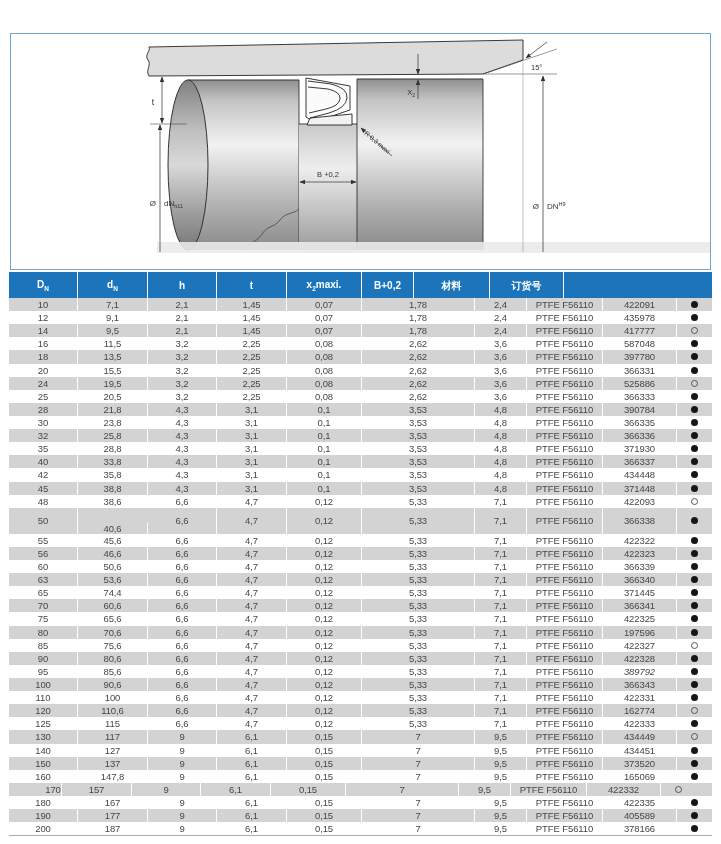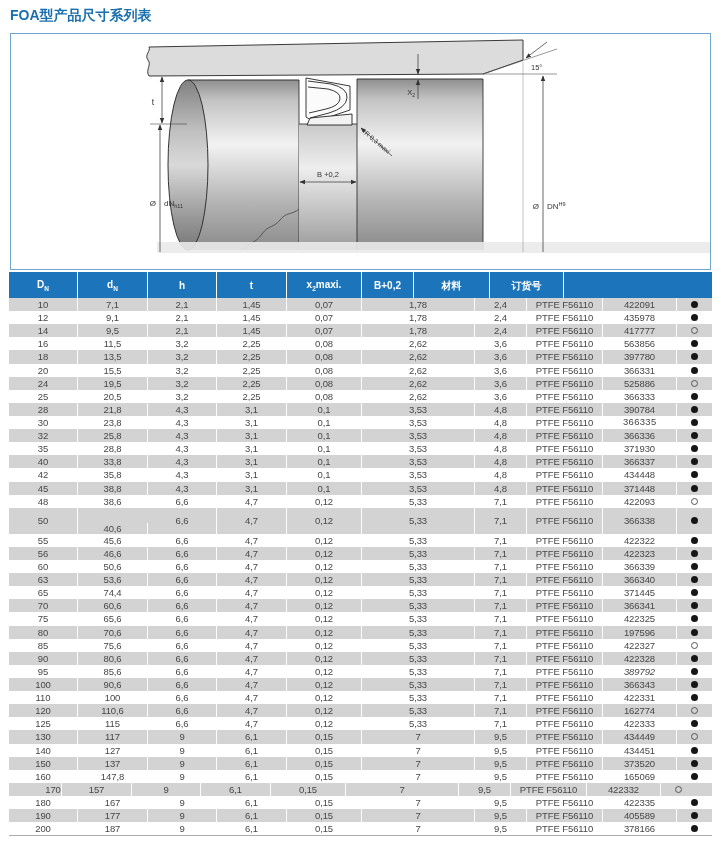--- a/index.html
+++ b/index.html
@@ -28,21 +28,20 @@
   .td:last-child{border-right:none;}
   .mark{display:inline-block;}
   .mk-filled{width:7px;height:7px;border-radius:50%;background:#161616;}
   .mk-open{width:5px;height:5px;border-radius:50%;border:1.2px solid #555;background:transparent;}
 </style>
 </head>
 <body>
 
 <div class="page">
 
-  <div class="title">FOA型产品尺寸系列表</div>
 
   <div class="panel">
     <svg width="699" height="235" viewBox="0 0 699 235">
       <defs>
         <linearGradient id="gCyl" x1="0" y1="0" x2="0" y2="1">
           <stop offset="0" stop-color="#8f8f8f"></stop>
             <stop offset="0.12" stop-color="#c3c3c3"></stop>
           <stop offset="0.38" stop-color="#f2f2f2"></stop>
             <stop offset="0.72" stop-color="#b4b4b4"></stop>
           <stop offset="1" stop-color="#8a8a8a"></stop>
@@ -231,21 +230,21 @@
         </div>
         <div class="tr">
           <div class="td" style="width: 69px;">16</div>
           <div class="td" style="width: 70px;">11,5</div>
           <div class="td" style="width: 69px;">3,2</div>
           <div class="td" style="width: 70px;">2,25</div>
           <div class="td" style="width: 75px;">0,08</div>
           <div class="td" style="width: 113px;">2,62</div>
           <div class="td" style="width: 52px;">3,6</div>
           <div class="td" style="width: 76px;">PTFE F56110</div>
-          <div class="td" style="width: 74px;">563856</div>
+          <div class="td" style="width: 74px;">587048</div>
           <div class="td" style="width: 34px;">
             <span class="mark mk-filled"></span>
           </div>
         </div>
         <div class="tr alt">
           <div class="td" style="width: 69px;">18</div>
           <div class="td" style="width: 70px;">13,5</div>
           <div class="td" style="width: 69px;">3,2</div>
           <div class="td" style="width: 70px;">2,25</div>
           <div class="td" style="width: 75px;">0,08</div>
@@ -315,21 +314,21 @@
         </div>
         <div class="tr">
           <div class="td" style="width: 69px;">30</div>
           <div class="td" style="width: 70px;">23,8</div>
           <div class="td" style="width: 69px;">4,3</div>
           <div class="td" style="width: 70px;">3,1</div>
           <div class="td" style="width: 75px;">0,1</div>
           <div class="td" style="width: 113px;">3,53</div>
           <div class="td" style="width: 52px;">4,8</div>
           <div class="td" style="width: 76px;">PTFE F56110</div>
-          <div class="td" style="width: 74px; font-family: Liberation Mono, monospace;">366335</div>
+          <div class="td" style="width: 74px;">366335</div>
           <div class="td" style="width: 34px;">
             <span class="mark mk-filled"></span>
           </div>
         </div>
         <div class="tr alt">
           <div class="td" style="width: 69px;">32</div>
           <div class="td" style="width: 70px;">25,8</div>
           <div class="td" style="width: 69px;">4,3</div>
           <div class="td" style="width: 70px;">3,1</div>
           <div class="td" style="width: 75px;">0,1</div>

